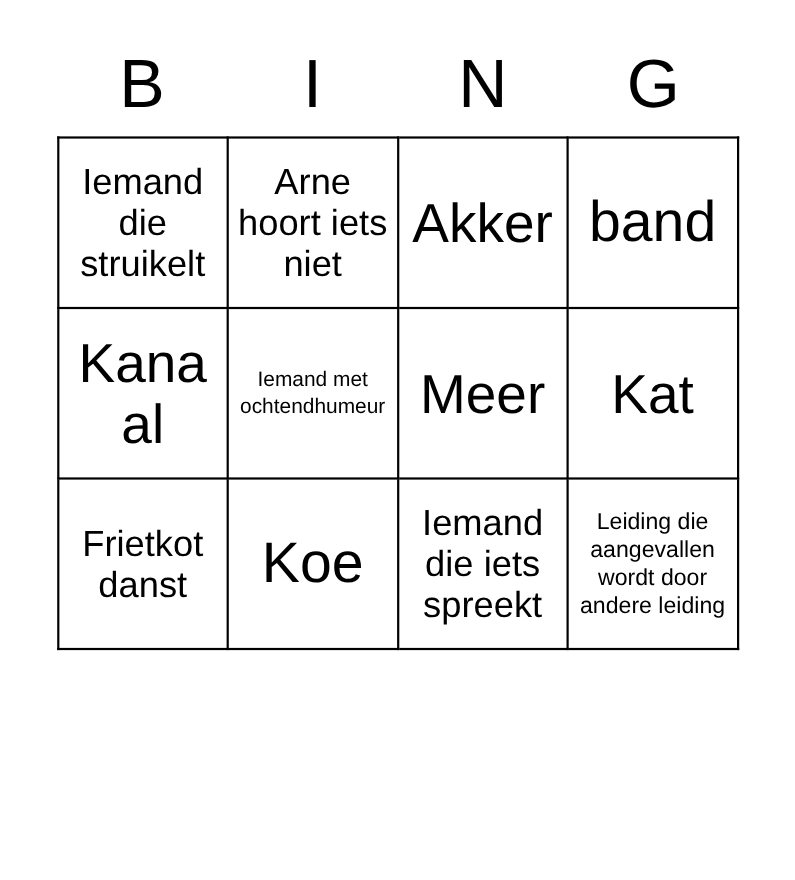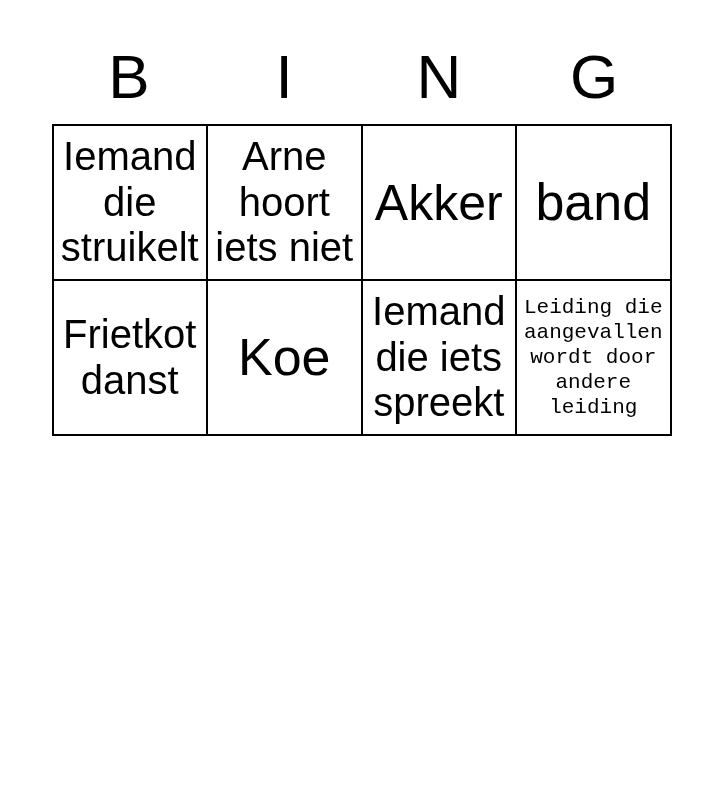--- a/index.html
+++ b/index.html
@@ -56,22 +56,22 @@
     color: #000000;
     word-wrap: break-word;
     line-height: 1.12;
   }
   .cell-text {
     display: block;
     width: 100%;
   }
   .fs-xl { font-size: 52px; line-height: 1.08; }
   .fs-lg { font-size: 50px; line-height: 1.12; }
-  .fs-md { font-size: 40px; line-height: 1.14; }
-  .fs-sm { font-size: 21px; line-height: 1.2; font-family: Liberation Mono, monospace; }
+  .fs-md { font-size: 33px; line-height: 1.14; }
+  .fs-sm { font-size: 21px; line-height: 1.2; }
   .fs-xs { font-size: 19px; line-height: 1.22; }
 </style>
 </head>
 <body>
 
 <div id="bingo-card">
 
   <div id="header-row">
     <div class="header-letter">B</div>
     <div class="header-letter">I</div>
@@ -90,20 +90,34 @@
           </td>
         <td>
             <span class="cell-text fs-lg">Akker</span>
           </td>
         <td>
             <span class="cell-text fs-xl">band</span>
           </td>
       </tr>
       <tr>
         <td>
+            <span class="cell-text fs-lg">Kanaal</span>
+          </td>
+        <td>
+            <span class="cell-text fs-xs">Iemand met ochtendhumeur</span>
+          </td>
+        <td>
+            <span class="cell-text fs-lg">Meer</span>
+          </td>
+        <td>
+            <span class="cell-text fs-lg">Kat</span>
+          </td>
+      </tr>
+      <tr>
+        <td>
             <span class="cell-text fs-md">Frietkot danst</span>
           </td>
         <td>
             <span class="cell-text fs-xl">Koe</span>
           </td>
         <td>
             <span class="cell-text fs-md">Iemand die iets spreekt</span>
           </td>
         <td>
             <span class="cell-text fs-sm">Leiding die aangevallen wordt door andere leiding</span>

